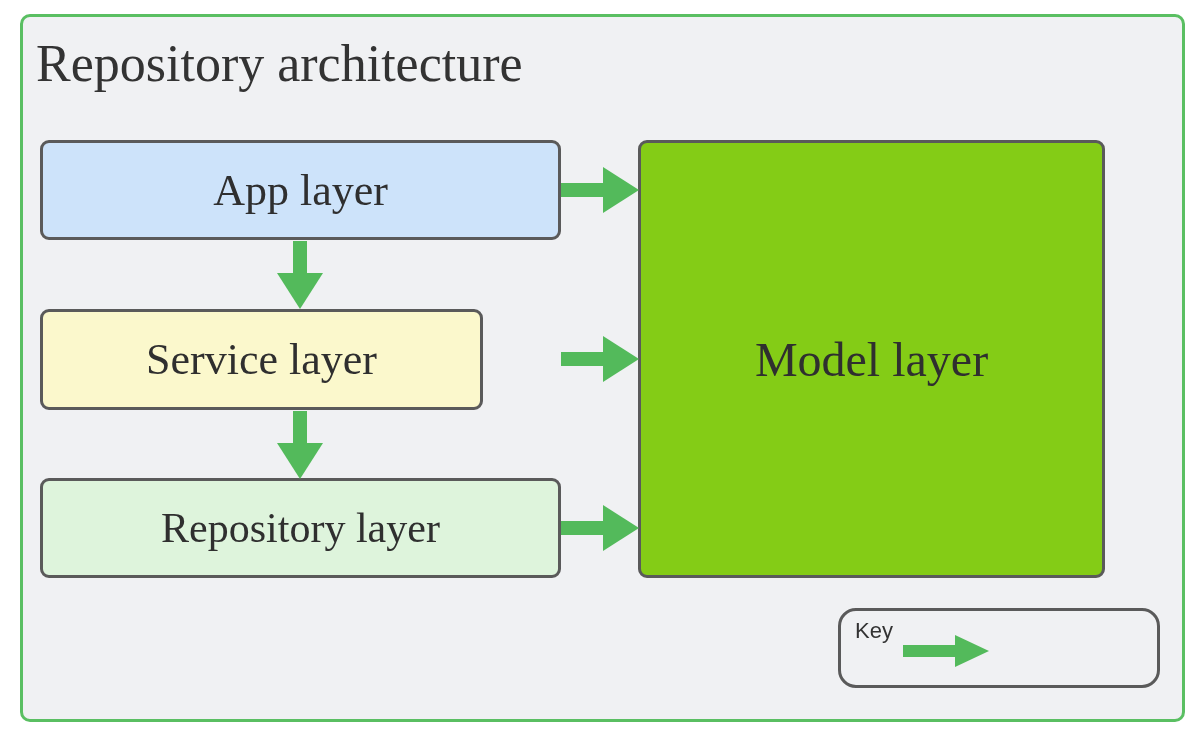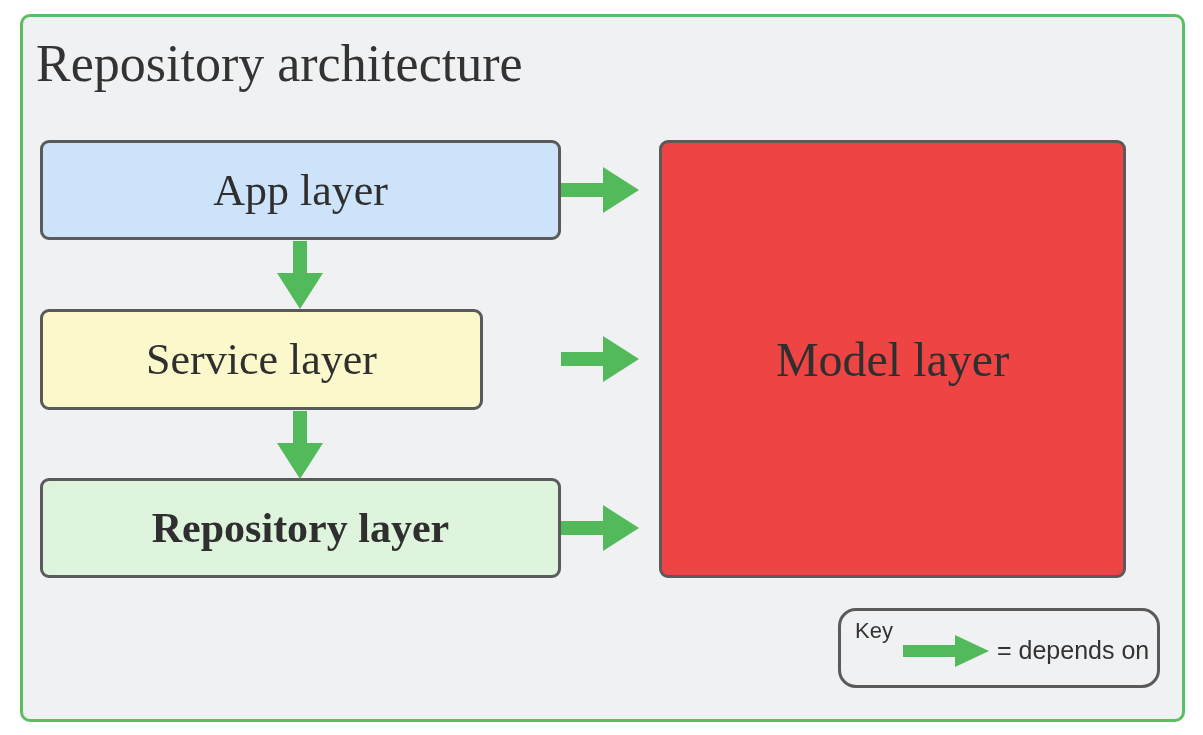--- a/index.html
+++ b/index.html
@@ -34,25 +34,25 @@
   <div class="diagram-title">Repository architecture</div>
 
   <div class="node node-app" style="background-color: rgb(205, 227, 250);">
     <span>App layer</span>
   </div>
 
   <div class="node node-service" style="background-color: rgb(251, 248, 204);">
     <span>Service layer</span>
   </div>
 
-  <div class="node node-repository" style="background-color: rgb(222, 244, 220); font-weight: bold;">
+  <div class="node node-repository" style="background-color: rgb(222, 244, 220);">
     <span>Repository layer</span>
   </div>
 
-  <div class="node node-model" style="background-color: #ef4444; margin-left: 21px;">
+  <div class="node node-model" style="background-color: #84cc16;">
     <span>Model layer</span>
   </div>
 
   <div class="edge" style="left:561px;top:165px;">
     <svg width="78" height="50" viewBox="0 0 78 50">
       <rect x="0" y="18" width="42" height="14" fill="#53ba5b"></rect>
       <polygon points="42,2 78,25 42,48" fill="#53ba5b"></polygon>
     </svg>
   </div>
 
@@ -85,16 +85,15 @@
   </div>
 
   <div class="key-box">
     <div class="key-title">Key</div>
     <div class="key-arrow">
       <svg width="86" height="32" viewBox="0 0 86 32">
         <rect x="0" y="10" width="52" height="12" fill="#53ba5b"></rect>
         <polygon points="52,0 86,16 52,32" fill="#53ba5b"></polygon>
       </svg>
     </div>
-    <div class="key-meaning">= depends on</div>
   </div>
 
 </div>
 
 </body></html>

